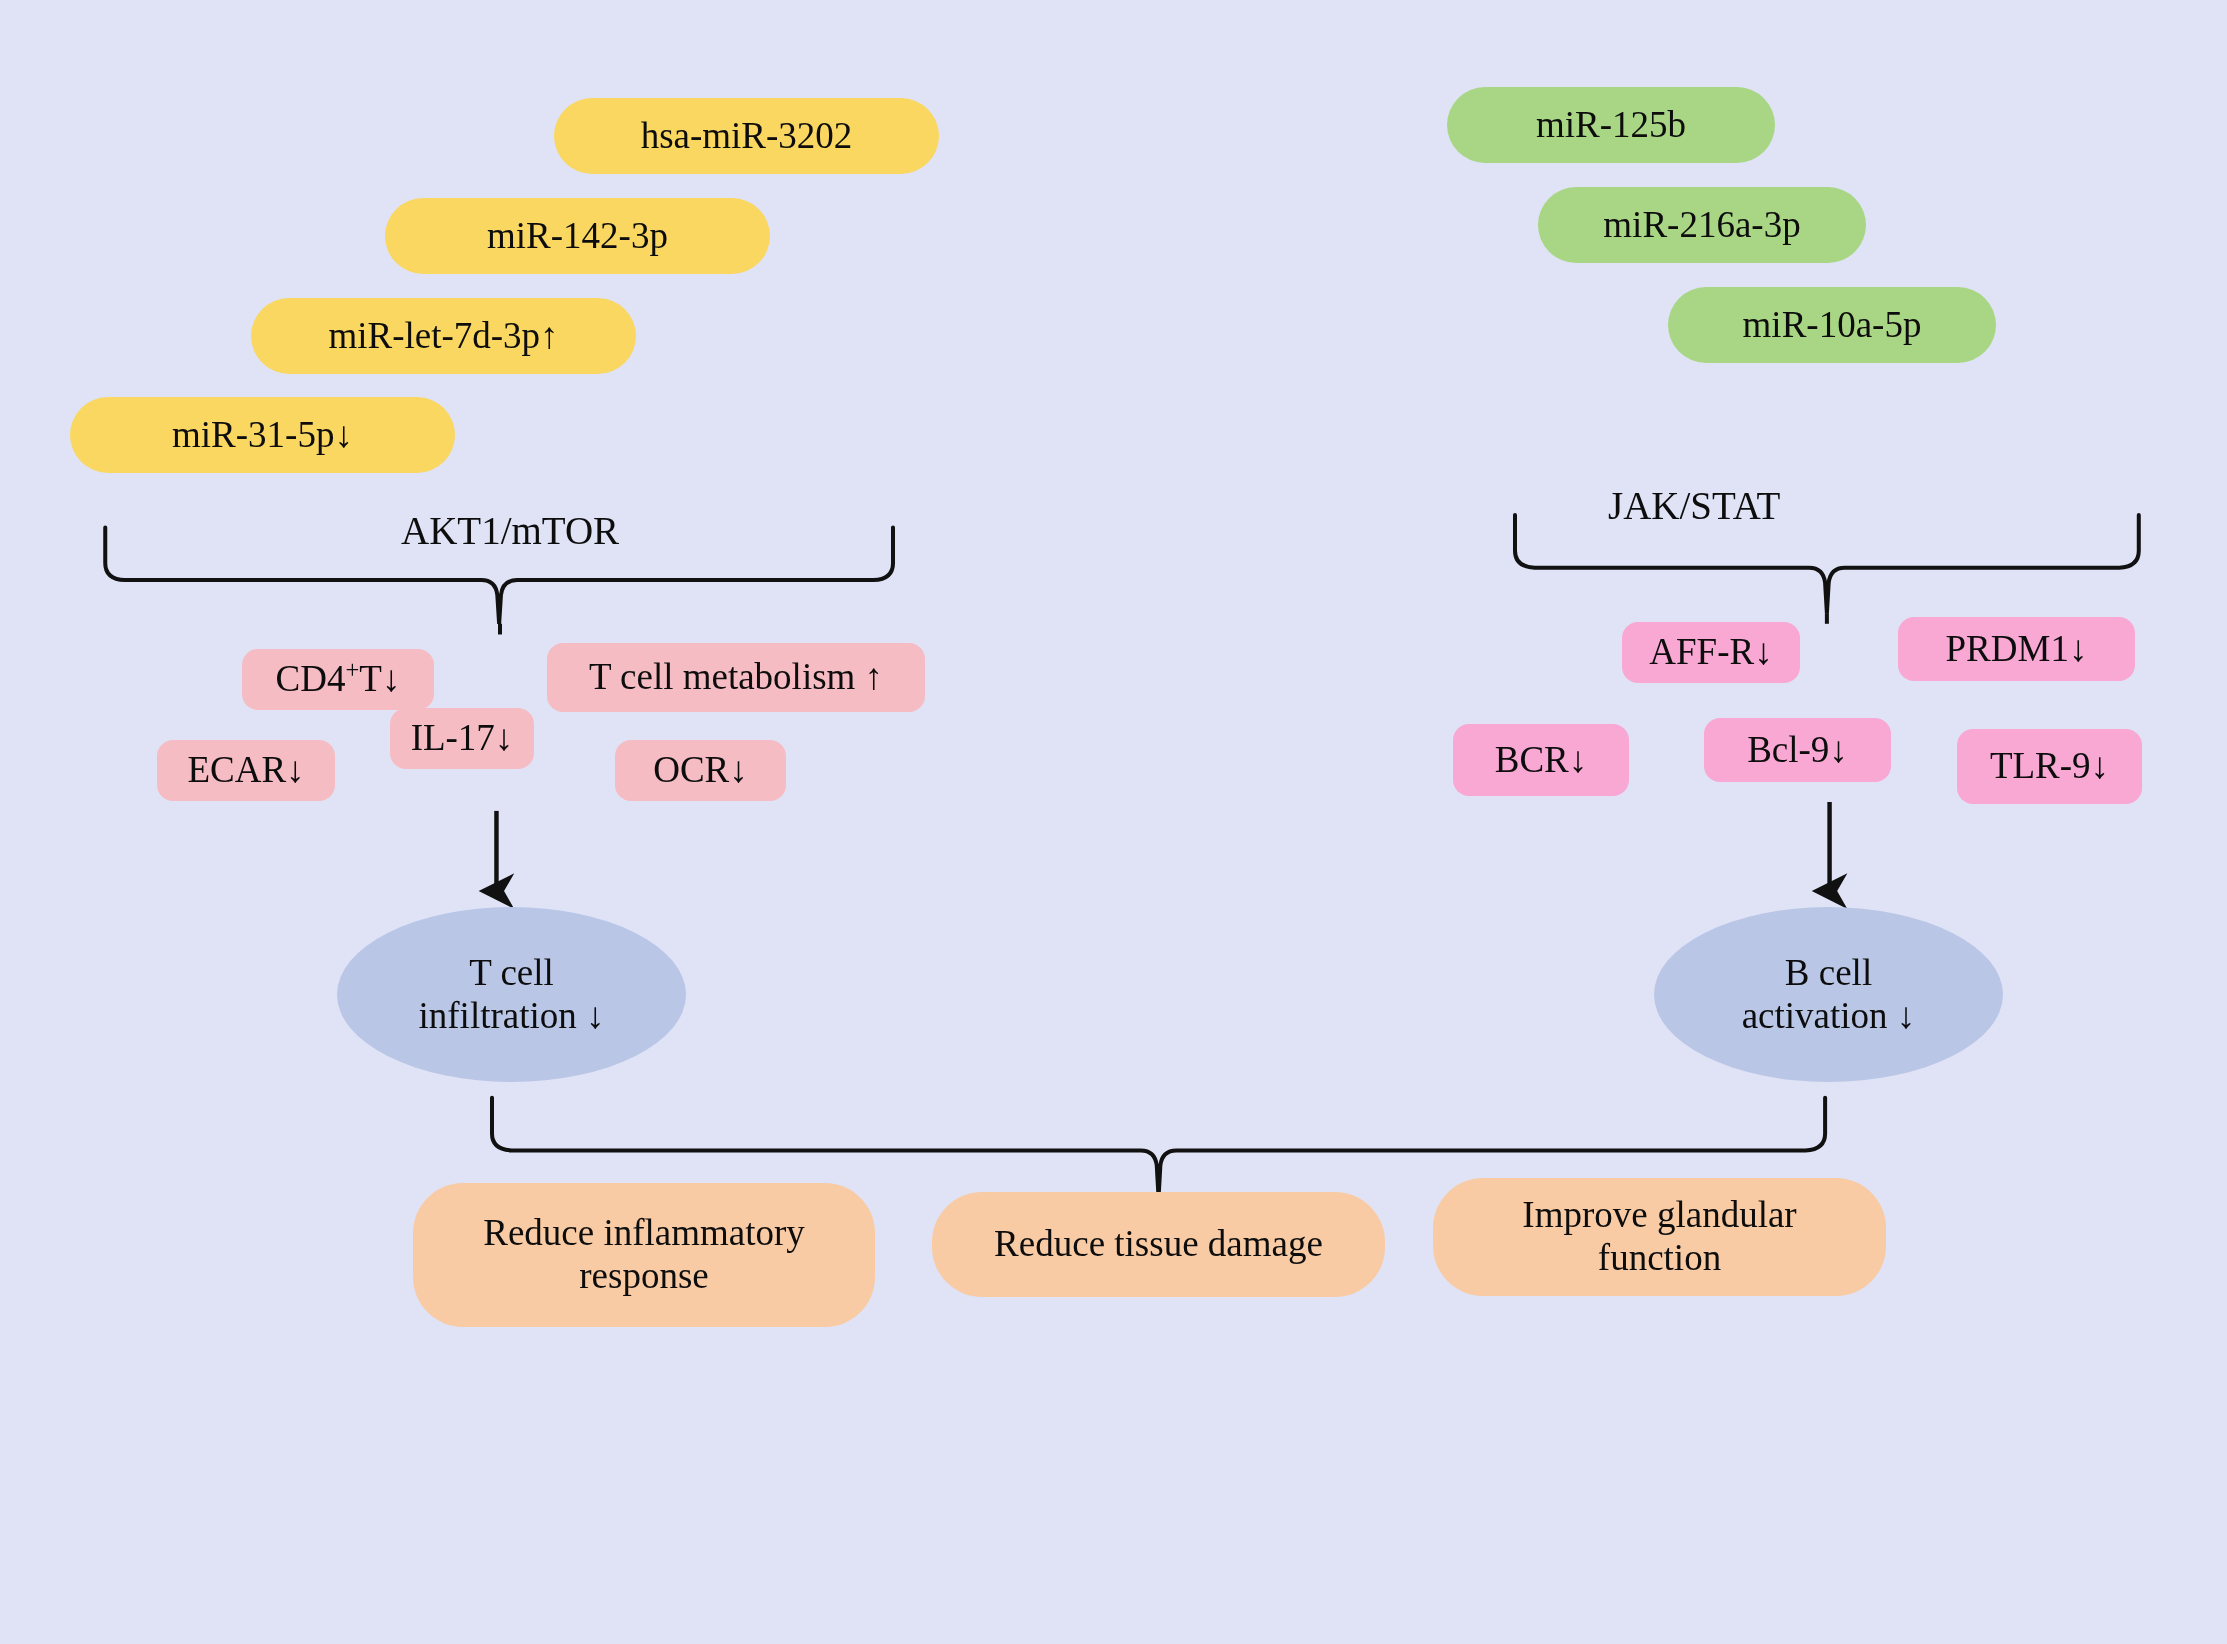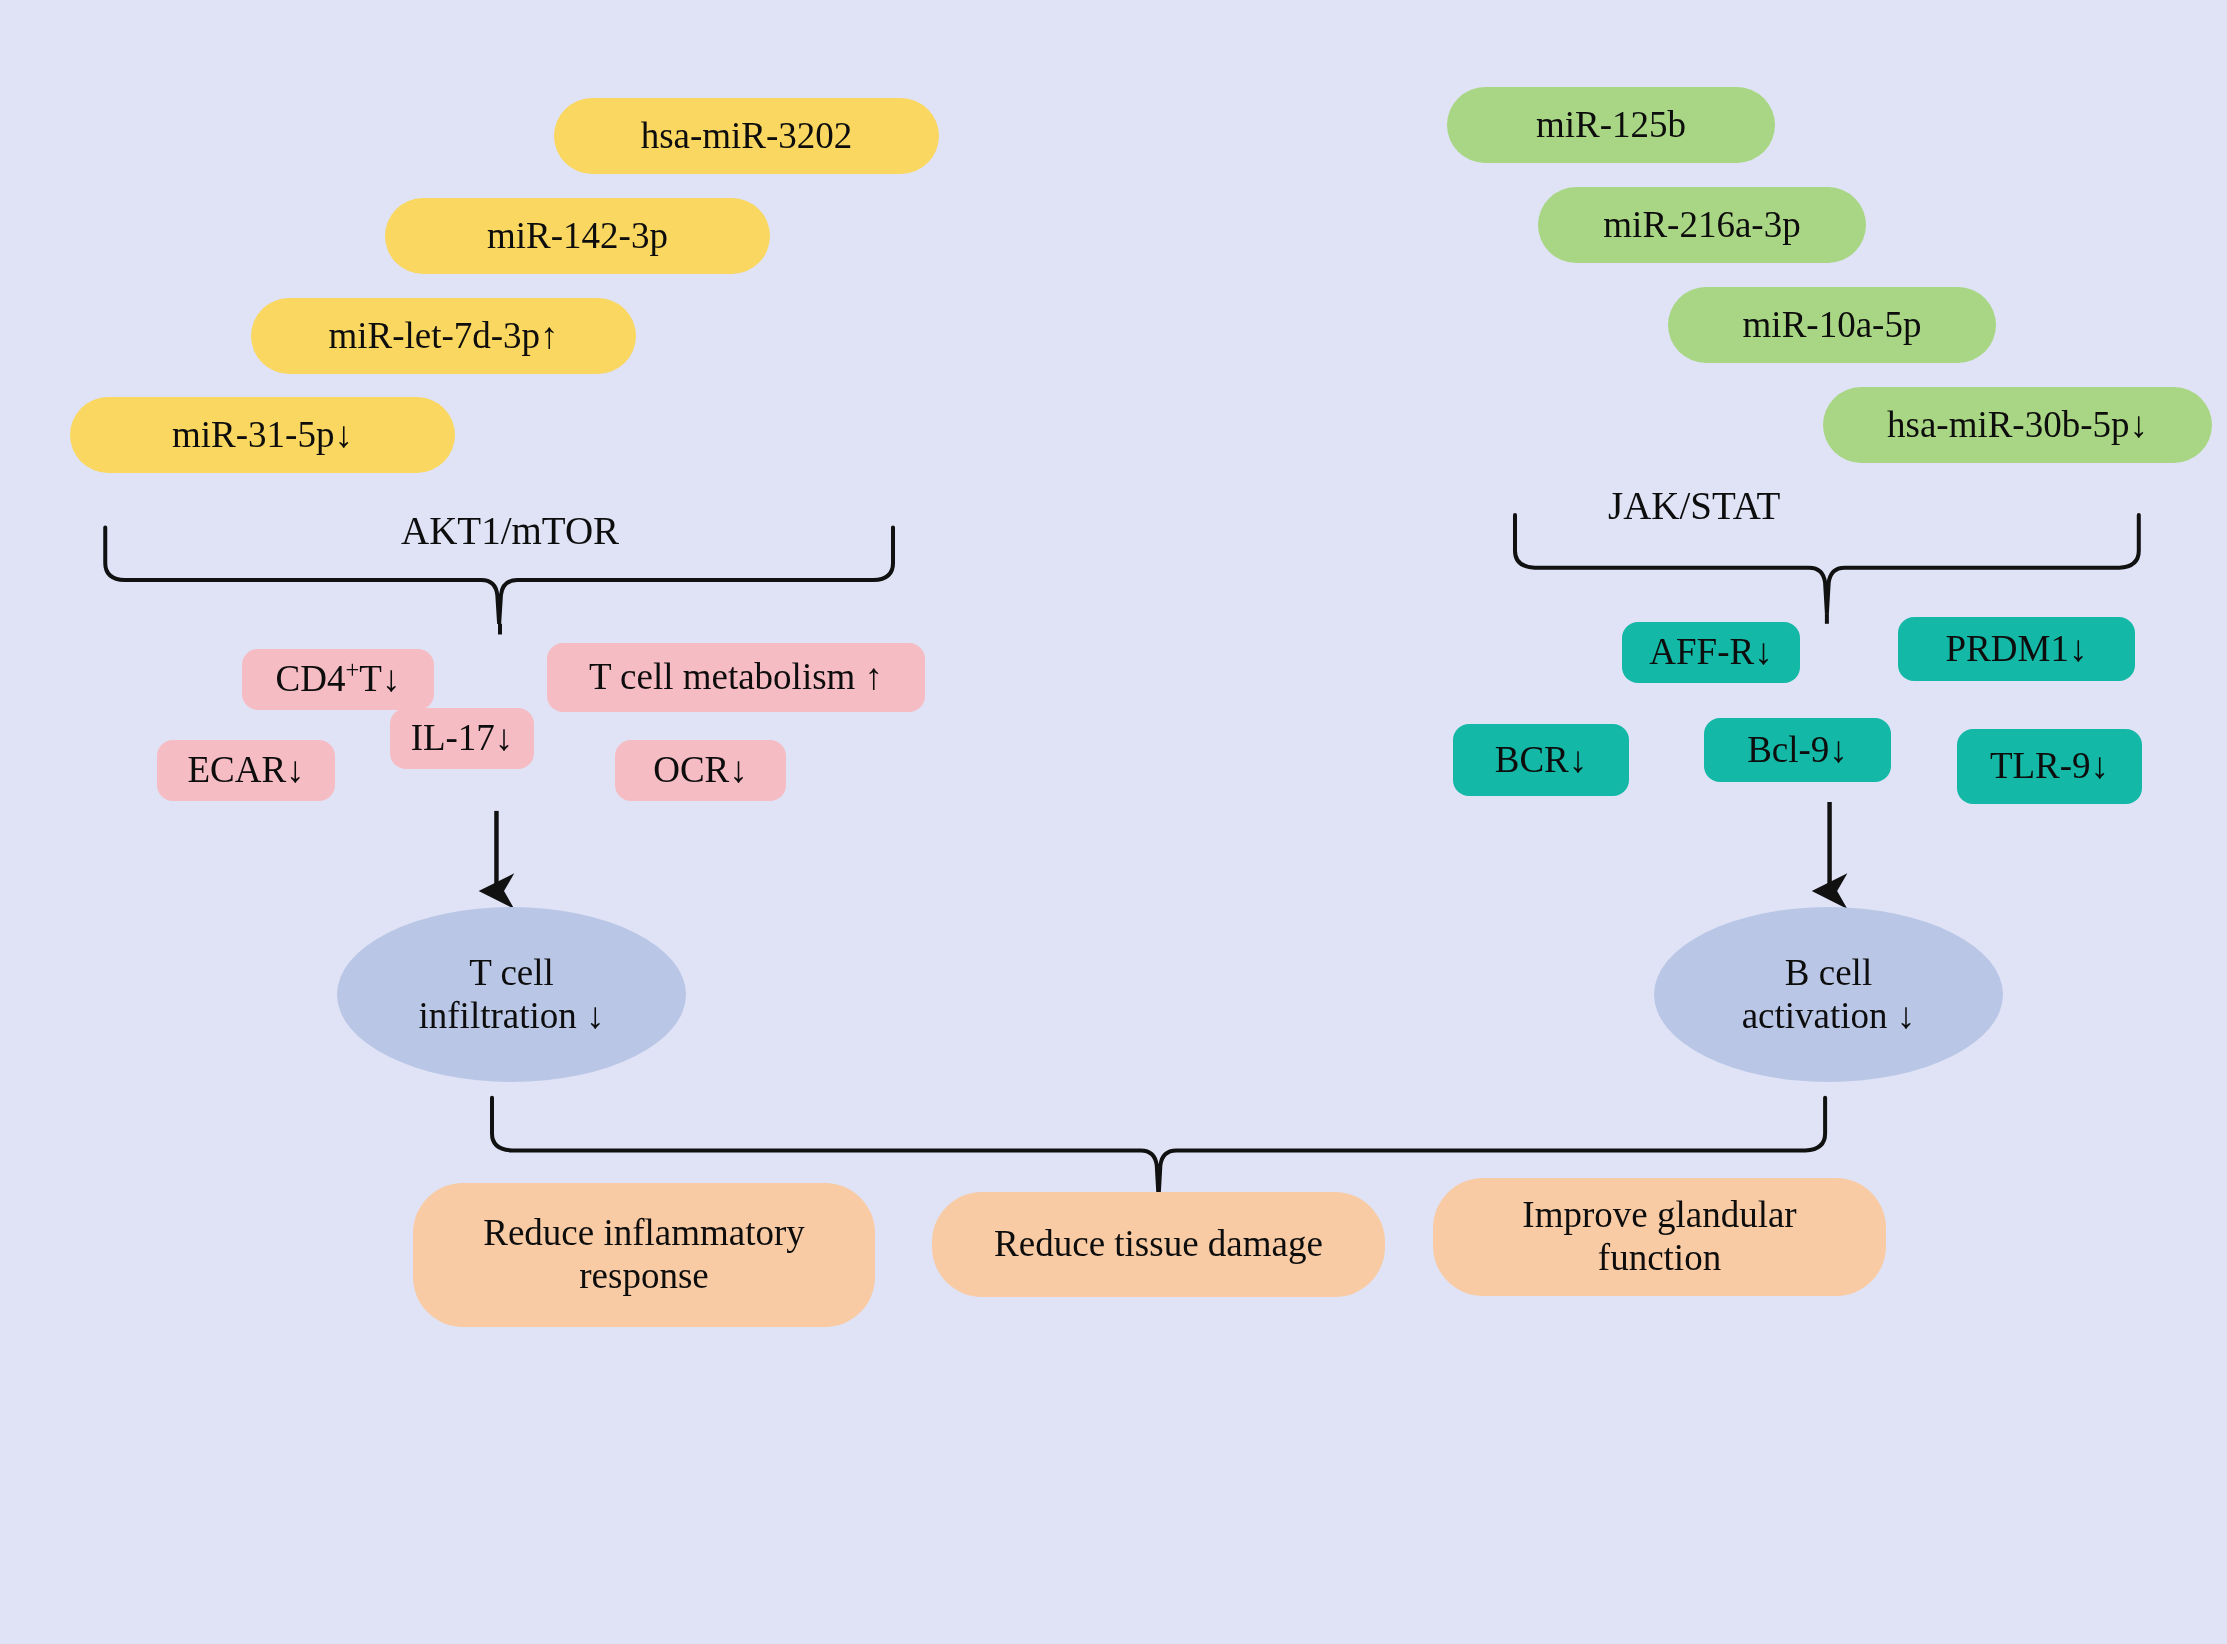--- a/index.html
+++ b/index.html
@@ -33,21 +33,21 @@
   }
   .pill-yellow { background: #f9d760; }
   .pill-green  { background: #a9d684; }
 
   
   .chip {
     border-radius: 16px;
     font-size: 37px;
   }
   .chip-pink { background: #f6bcc4; }
-  .chip-teal { background: #14b8a6; }
+  .chip-teal { background: #f9a8d4; }
 
   
   .ellipse {
     border-radius: 50%;
     background: #b9c6e6;
     font-size: 37px;
   }
 
   
   .outcome {
@@ -179,23 +179,20 @@
   </div>
 
   <div class="node pill pill-green" style="left:1538px; top:187px; width:328px; height:76px;">
     <span>miR-216a-3p</span>
   </div>
 
   <div class="node pill pill-green" style="left:1668px; top:287px; width:328px; height:76px;">
     <span>miR-10a-5p</span>
   </div>
 
-  <div class="node pill pill-green" style="left:1823px; top:387px; width:389px; height:76px;">
-    <span>hsa-miR-30b-5p↓</span>
-  </div>
 
   <div class="pathway-label" style="left:1608px; top:483px;">JAK/STAT</div>
 
   <div class="node chip chip-teal" style="left:1622px; top:622px; width:178px; height:61px;">
     <span>AFF-R↓</span>
   </div>
 
   <div class="node chip chip-teal" style="left:1898px; top:617px; width:237px; height:64px;">
     <span>PRDM1↓</span>
   </div>

